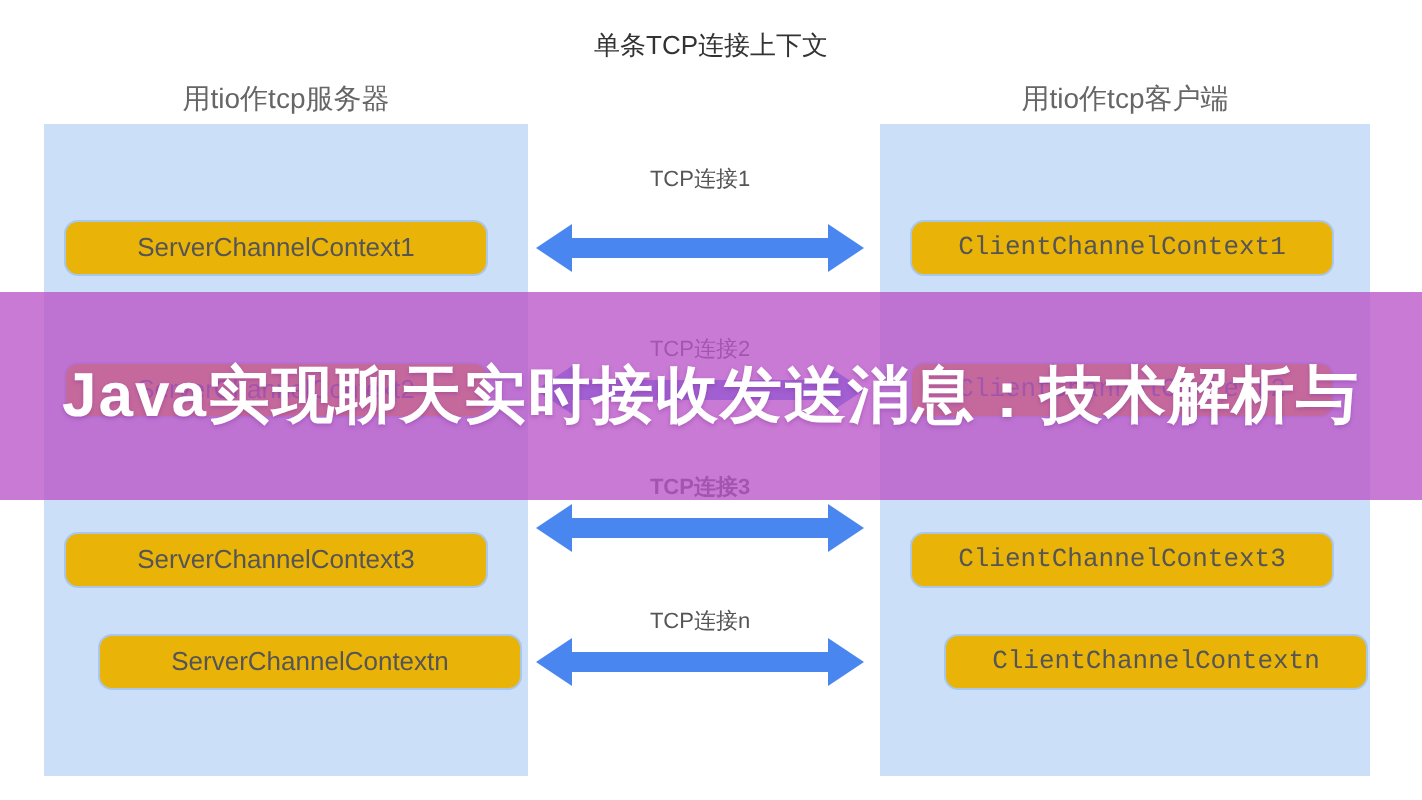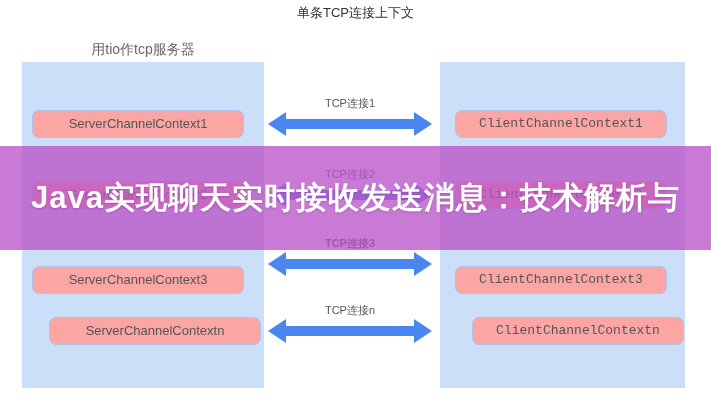--- a/index.html
+++ b/index.html
@@ -6,21 +6,21 @@
   .stage {
     position: relative;
     width: 711px;
     height: 400px;
     background: #ffffff;
     overflow: hidden;
     font-family: "Liberation Sans", sans-serif;
   }
   .main-title {
     position: absolute;
-    top: 4px; left: 0; width: 711px;
+    top: 14px; left: 0; width: 711px;
     text-align: center;
     font-size: 13px;
     color: #333333;
   }
   .col-header {
     position: absolute;
     top: 41px;
     text-align: center;
     font-size: 14px;
     color: #666666;
@@ -32,21 +32,21 @@
     top: 62px;
     height: 326px;
     background: #cbdff8;
   }
   .panel.left-panel  { left: 22px;  width: 242px; }
   .panel.right-panel { left: 440px; width: 245px; }
   .node {
     position: absolute;
     width: 210px;
     height: 26px;
-    background: #fca5a5;
+    background: #eab308;
     border: 1px solid #a9c7e8;
     border-radius: 7px;
     line-height: 26px;
     text-align: center;
     font-size: 13px;
     color: #555555;
   }
   .node.server { left: 32px; }
   .node.client { left: 455px; font-family: Liberation Mono, monospace; }
   .row1 .node { top: 110px; }
@@ -54,21 +54,21 @@
   .row3 .node { top: 266px; }
   .row4 .node { top: 317px; margin-left: 17px; }
   .arrow-label {
     position: absolute;
     left: 268px;
     width: 164px;
     text-align: center;
     font-size: 11px;
     color: #555555;
   }
-  .row1 .arrow-label { top: 96px; }
+  .row1 .arrow-label { top: 82px; }
   .row2 .arrow-label { top: 167px; }
   .row3 .arrow-label { top: 236px; font-weight: bold; }
   .row4 .arrow-label { top: 303px; }
   .arrow {
     position: absolute;
     left: 268px;
     width: 164px;
     height: 24px;
   }
   .row1 .arrow { top: 112px; }
@@ -114,20 +114,21 @@
   }
 </style>
 </head>
 <body>
 
 <div class="stage">
 
   <div class="main-title">单条TCP连接上下文</div>
 
   <div class="col-header left">用tio作tcp服务器</div>
+  <div class="col-header right">用tio作tcp客户端</div>
 
   <div class="panel left-panel"></div>
   <div class="panel right-panel"></div>
 
   <div class="row1">
     <div class="node server">ServerChannelContext1</div>
     <div class="arrow-label">TCP连接1</div>
     <div class="arrow">
         <div class="bar"></div>
       </div>

